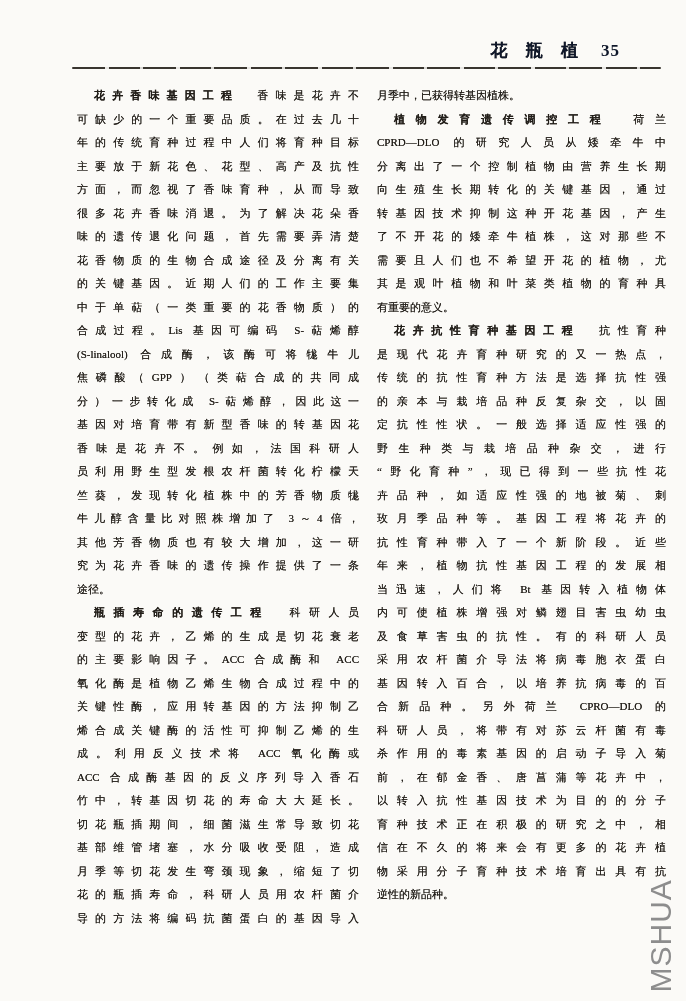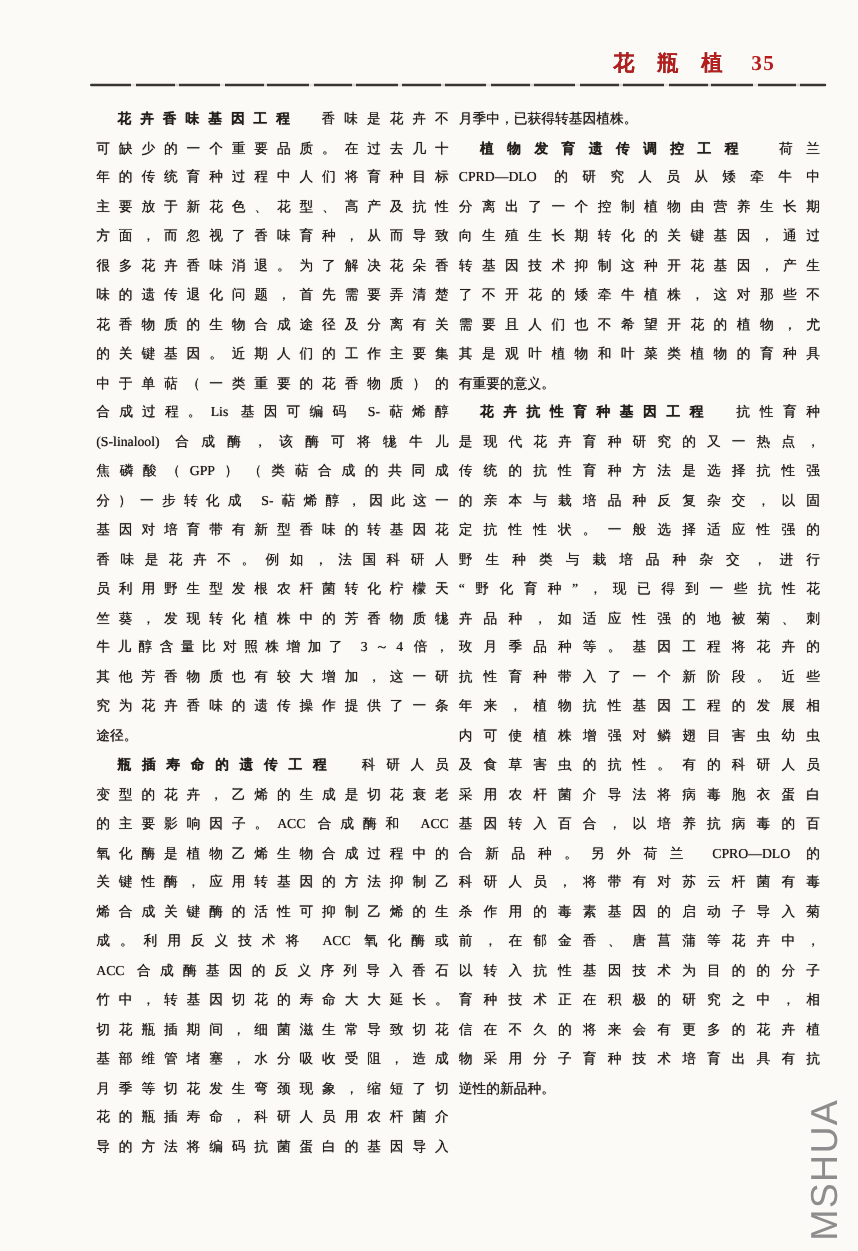--- a/index.html
+++ b/index.html
@@ -5,42 +5,42 @@
   html,body{margin:0;padding:0;}
   body{
     width:686px;height:1001px;position:relative;overflow:hidden;
     background:#fbfaf7;
     font-family:"Liberation Serif","DejaVu Serif",serif;
   }
   .page{position:absolute;inset:0;}
   
   .header{
     position:absolute;top:39px;right:66px;
-    font-size:17px;color:#b91c1c;white-space:nowrap;
+    font-size:17px;color:#0f172a;white-space:nowrap;
   }
   .head-title{letter-spacing:7px;font-weight:600;text-shadow:0 0 .5px rgba(36,32,25,.8);}
   .head-num{margin-left:16px;font-weight:600;letter-spacing:1px;}
   
   .rule{
     position:absolute;top:67px;left:72px;width:589px;height:2px;
     background:repeating-linear-gradient(90deg,
       #39352f 0px,#39352f 33px,
       rgba(57,53,47,.10) 33px,rgba(57,53,47,.10) 37px,
       #39352f 37px,#39352f 68px,
       rgba(57,53,47,.18) 68px,rgba(57,53,47,.18) 71px);
     border-radius:1px;
   }
   
   .col{
     position:absolute;top:84px;
     font-size:11px;line-height:23.5px;color:#211d18;
     text-shadow:0 0 .6px rgba(33,29,24,.85);
   }
   .col-left{left:77px;width:282px;}
-  .col-right{left:367px;width:289px;}
+  .col-right{left:377px;width:289px;}
   .line{
     height:23.5px;overflow:hidden;white-space:nowrap;
     text-align:justify;text-align-last:justify;
     text-justify:inter-character;
   }
   .line.end{text-align-last:left;}
   .line.indent{text-indent:17px;}
   .bold{font-weight:bold;}
   
   .watermark{
@@ -112,20 +112,21 @@
       <div class="line"><span>是现代花卉育种研究的又一热点，</span></div>
       <div class="line"><span>传统的抗性育种方法是选择抗性强</span></div>
       <div class="line"><span>的亲本与栽培品种反复杂交，以固</span></div>
       <div class="line"><span>定抗性性状。一般选择适应性强的</span></div>
       <div class="line"><span>野生种类与栽培品种杂交，进行</span></div>
       <div class="line"><span>“野化育种”，现已得到一些抗性花</span></div>
       <div class="line"><span>卉品种，如适应性强的地被菊、刺</span></div>
       <div class="line"><span>玫月季品种等。基因工程将花卉的</span></div>
       <div class="line"><span>抗性育种带入了一个新阶段。近些</span></div>
       <div class="line"><span>年来，植物抗性基因工程的发展相</span></div>
+      <div class="line"><span>当迅速，人们将 Bt 基因转入植物体</span></div>
       <div class="line"><span>内可使植株增强对鳞翅目害虫幼虫</span></div>
       <div class="line"><span>及食草害虫的抗性。有的科研人员</span></div>
       <div class="line"><span>采用农杆菌介导法将病毒胞衣蛋白</span></div>
       <div class="line"><span>基因转入百合，以培养抗病毒的百</span></div>
       <div class="line"><span>合新品种。另外荷兰 CPRO—DLO 的</span></div>
       <div class="line"><span>科研人员，将带有对苏云杆菌有毒</span></div>
       <div class="line"><span>杀作用的毒素基因的启动子导入菊</span></div>
       <div class="line"><span>前，在郁金香、唐菖蒲等花卉中，</span></div>
       <div class="line"><span>以转入抗性基因技术为目的的分子</span></div>
       <div class="line"><span>育种技术正在积极的研究之中，相</span></div>

